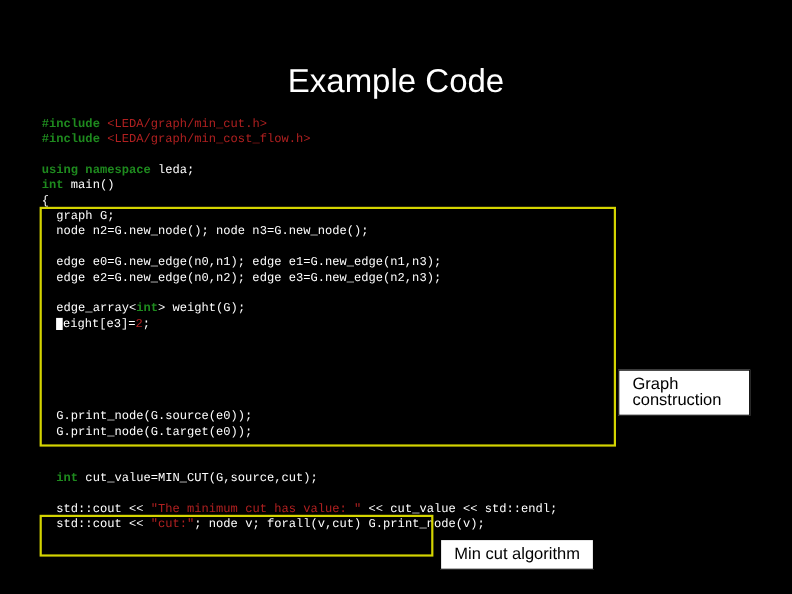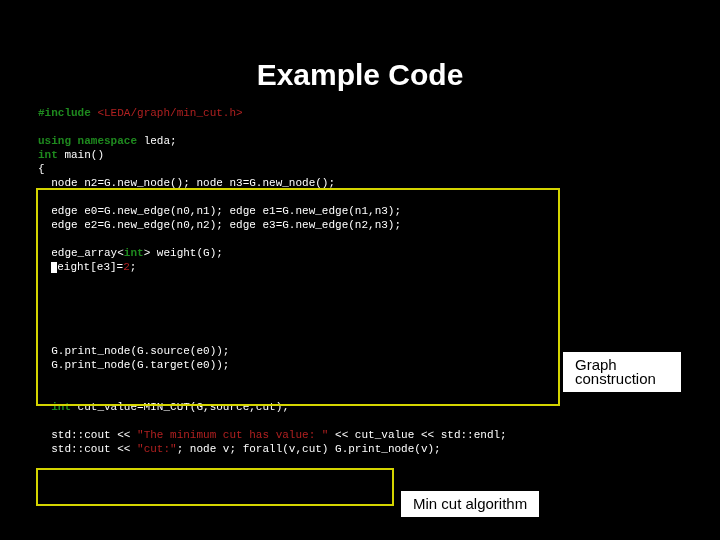--- a/index.html
+++ b/index.html
@@ -9,21 +9,21 @@
     height: 540px;
     background: #000;
     font-family: Arial, sans-serif;
     position: relative;
     overflow: hidden;
   }
   .title {
     text-align: center;
     color: #fff;
     font-size: 30px;
-    font-weight: bold;
+    font-weight: normal;
     padding-top: 58px;
     padding-bottom: 14px;
   }
   .code-area {
     position: relative;
     margin-left: 38px;
     margin-right: 38px;
     font-family: "Courier New", monospace;
     font-size: 11px;
     line-height: 14px;
@@ -43,42 +43,44 @@
   .box-mincut { left: -2px; top: 362px; width: 354px; height: 34px; }
   .label {
     position: absolute;
     background: #fff;
     color: #000;
     font-family: Arial, sans-serif;
     font-size: 15px;
     padding: 6px 12px;
     border: 1px solid #000;
   }
-  .label-graph { left: 524px; top: 230px; margin-top: 15px; }
+  .label-graph { left: 524px; top: 230px; }
   .label-mincut { left: 362px; top: 384px; }
   .cursor {
     display: inline-block;
     width: 6px;
     height: 11px;
     background: #fff;
     vertical-align: middle;
   }
 </style>
 </head>
 <body>
 
 <div class="title">Example Code</div>
 
 <div class="code-area">
 
   <div class="code-line"><span class="green">#include </span><span class="red">&lt;LEDA/graph/min_cut.h&gt;</span></div>
+  <div class="code-line"><span class="green">#include </span><span class="red">&lt;LEDA/graph/min_cost_flow.h&gt;</span></div>
   <div class="code-line">&nbsp;</div>
   <div class="code-line"><span class="green">using namespace </span><span class="white">leda;</span></div>
   <div class="code-line"><span class="green">int </span><span class="white">main()</span></div>
   <div class="code-line"><span class="white">{</span></div>
+  <div class="code-line"><span class="white">  graph G;</span></div>
   <div class="code-line"><span class="white">  node n2=G.new_node(); node n3=G.new_node();</span></div>
   <div class="code-line">&nbsp;</div>
   <div class="code-line"><span class="white">  edge e0=G.new_edge(n0,n1); edge e1=G.new_edge(n1,n3);</span></div>
   <div class="code-line"><span class="white">  edge e2=G.new_edge(n0,n2); edge e3=G.new_edge(n2,n3);</span></div>
   <div class="code-line">&nbsp;</div>
   <div class="code-line"><span class="white">  edge_array&lt;</span><span class="green">int</span><span class="white">&gt; weight(G);</span></div>
   <div class="code-line"><span class="white">  </span><span class="cursor"></span><span class="white">eight[e3]=</span><span class="red">2</span><span class="white">;</span></div>
   <div class="code-line">&nbsp;</div>
   <div class="code-line">&nbsp;</div>
   <div class="code-line">&nbsp;</div>

